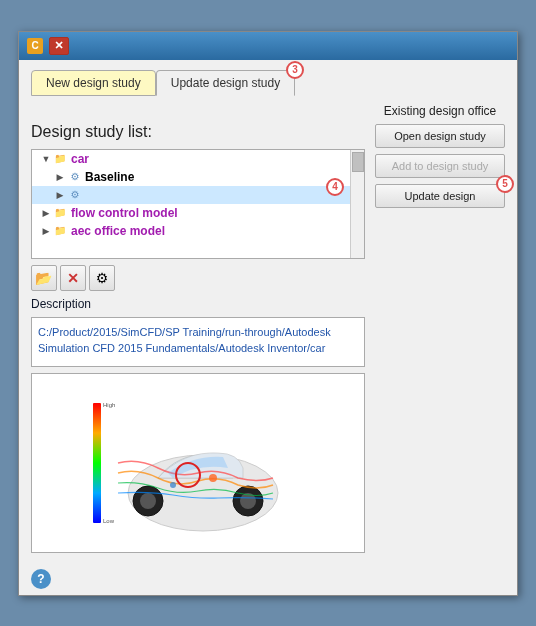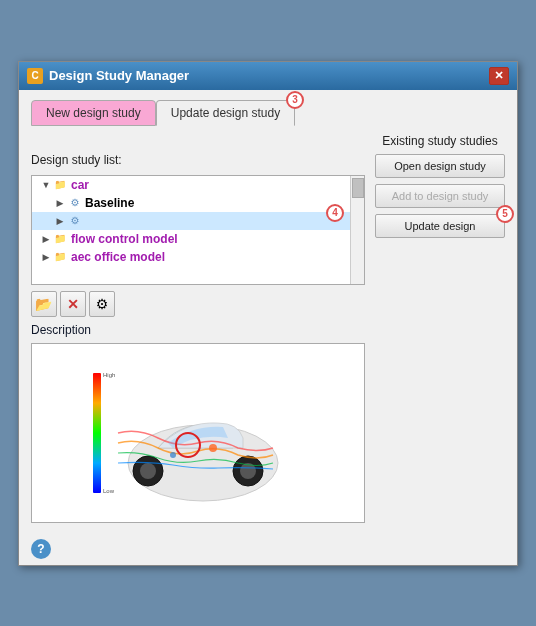--- a/index.html
+++ b/index.html
@@ -70,21 +70,21 @@
     }
     .tabs-row {
       display: flex;
       align-items: flex-end;
       gap: 0;
       position: relative;
     }
     .tab {
       padding: 5px 14px;
       border: 1px solid #aaa;
-      background: #f9a8d4;
+      background: #fef9c3;
       cursor: pointer;
       border-radius: 4px 4px 0 0;
       font-size: 12px;
       color: #333;
       position: relative;
     }
     .tab.active {
       background: #f0f0f0;
       border-bottom: 1px solid #f0f0f0;
       z-index: 2;
@@ -117,21 +117,21 @@
       flex-direction: column;
       gap: 6px;
     }
     .right-panel {
       width: 130px;
       display: flex;
       flex-direction: column;
       gap: 6px;
     }
     .label {
-      font-size: 12px;
+      font-size: 16px;
       color: #222;
       margin-bottom: 2px;
       margin-top: 19px;
     }
     .right-label {
       font-size: 12px;
       color: #222;
       text-align: center;
     }
     .tree-container {
@@ -271,21 +271,20 @@
   </style>
 </head>
 <body>
 
 <div class="window">
 
   <div class="title-bar">
     <div class="title-bar-icon">
       <span>C</span>
     </div>
-    <span class="title-text">Design Study Manager</span>
     <div class="close-btn">✕</div>
   </div>
 
   <div class="content">
 
     <div class="tabs-row">
       <div class="tab">
         <span>New design study</span>
       </div>
       <div class="tab active" style="position:relative;">
@@ -342,20 +341,23 @@
           </div>
           <div class="toolbar-btn" title="Delete">
             <span style="color:#cc3333; font-weight:bold;">✕</span>
           </div>
           <div class="toolbar-btn" title="Settings">
             <span>⚙</span>
           </div>
         </div>
 
         <div class="desc-label">Description</div>
+        <div class="desc-box">
+          <span>C:/Product/2015/SimCFD/SP Training/run-through/Autodesk Simulation CFD 2015 Fundamentals/Autodesk Inventor/car</span>
+        </div>
 
         <div class="preview-box">
           <svg width="220" height="160" viewBox="0 0 220 160">
 
             <rect x="5" y="20" width="8" height="120" fill="url(#colorbar)" rx="1"></rect>
             <defs>
               <linearGradient id="colorbar" x1="0" y1="0" x2="0" y2="1">
                 <stop offset="0%" stop-color="#ff0000"></stop>
                 <stop offset="25%" stop-color="#ffaa00"></stop>
                 <stop offset="50%" stop-color="#00ff00"></stop>
@@ -391,21 +393,21 @@
               <circle cx="70" cy="62" r="12" fill="none" stroke="#dd2222" stroke-width="2"></circle>
 
               <circle cx="55" cy="72" r="3" fill="#4488cc" opacity="0.8"></circle>
               <circle cx="95" cy="65" r="4" fill="#ff6622" opacity="0.8"></circle>
             </g>
           </svg>
         </div>
       </div>
 
       <div class="right-panel">
-        <div class="right-label">Existing study studies</div>
+        <div class="right-label">Existing design office</div>
         <div class="right-btn">Open design study</div>
         <div class="right-btn disabled">Add to design study</div>
         <div class="right-btn highlight" style="position:relative;">
           <span>Update design</span>
           <div class="btn-badge">5</div>
         </div>
       </div>
     </div>
   </div>
 

